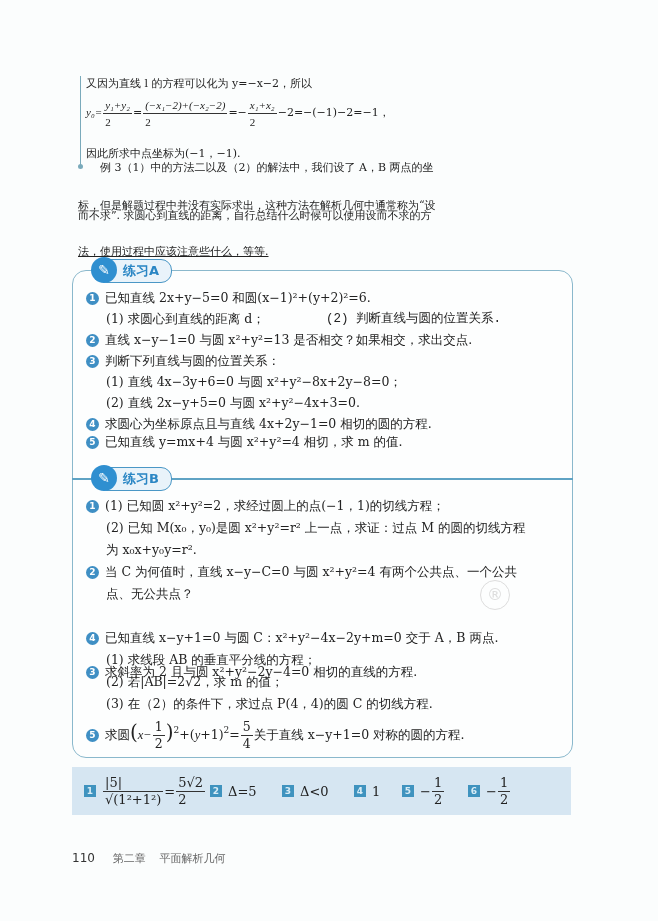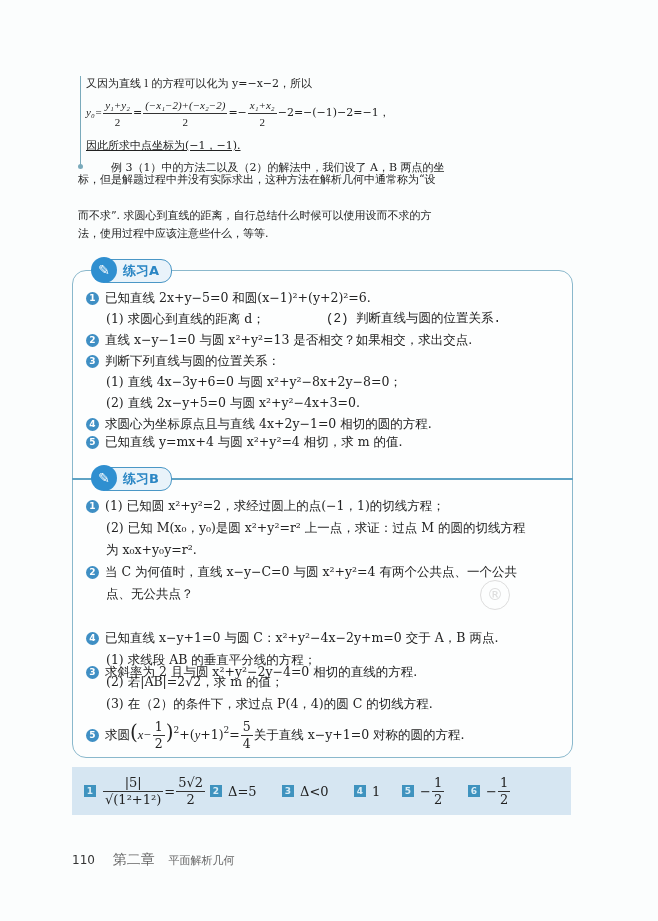--- a/index.html
+++ b/index.html
@@ -5,21 +5,21 @@
   html, body { margin: 0; padding: 0; }
   body {
     width: 658px; height: 921px; background: #fbfdfd; position: relative; overflow: hidden;
     font-family: "DejaVu Serif", "Liberation Serif", serif; color: #222;
   }
   .abs { position: absolute; }
   .txt { font-size: 11px; line-height: 20px; white-space: nowrap; }
   .math { font-family: "Liberation Serif", "DejaVu Serif", serif; font-style: italic; }
   .up { font-style: normal; }
   .sup { font-size: 9px; vertical-align: 6px; font-style: normal; }
-  .frac { display: inline-block; vertical-align: middle; text-align: center; margin: 0 1px; }
+  .frac { display: inline-block; vertical-align: middle; margin: 0 1px; }
   .frac > span { display: block; line-height: 16px; padding: 0 2px; }
   .frac > span.num { border-bottom: 1px solid #333; }
 
   
   .side-line { position: absolute; left: 80px; top: 76px; width: 1px; height: 90px; background: #7aaabb; }
   .side-dot { position: absolute; left: 78px; top: 164px; width: 5px; height: 5px; background: #7aaabb; border-radius: 50%; }
 
   
   .box {
     position: absolute; left: 72px; top: 270px; width: 499px; height: 486px;
@@ -49,46 +49,46 @@
     position: absolute; left: 72px; top: 767px; width: 499px; height: 48px;
     background: #d6e6f2;
   }
   .ans { position: absolute; top: 0; height: 48px; display: flex; align-items: center; font-size: 13px; }
   .ans-tag {
     display: inline-block; width: 12px; height: 12px; background: #3f93bf; color: #d8ecf6;
     font-size: 9px; line-height: 12px; text-align: center; font-family: "DejaVu Sans", sans-serif;
     font-weight: bold; margin-right: 6px;
   }
   .footer { position: absolute; left: 72px; top: 851px; font-family: "DejaVu Sans", sans-serif; font-size: 12px; color: #333; }
-  .footer .chap { color: #666; margin-left: 14px; font-size: 14px; }
+  .footer .chap { color: #666; margin-left: 14px; font-size: 11px; }
   .footer .title { color: #666; margin-left: 10px; font-size: 11px; }
 
   .watermark {
     position: absolute; left: 480px; top: 580px; width: 28px; height: 28px; border: 1.5px solid #ddd;
     border-radius: 50%; color: #ddd; text-align: center; line-height: 28px; font-family: "DejaVu Sans", sans-serif; font-size: 16px;
   }
 </style>
 </head>
 <body>
 
 <div class="side-line"></div>
 <div class="side-dot"></div>
 
 <div class="abs txt" style="left:86px; top:74px;">又因为直线 l 的方程可以化为 y=−x−2，所以</div>
 
 <div class="abs txt" style="left:86px; top:94px; line-height:36px;">
   <span class="math">y₀=</span><span class="frac math"><span class="num">y₁+y₂</span><span class="up">2</span></span><span>=</span><span class="frac math"><span class="num">(−x₁−2)+(−x₂−2)</span><span class="up">2</span></span><span>=−</span><span class="frac math"><span class="num">x₁+x₂</span><span class="up">2</span></span><span>−2=−(−1)−2=−1，</span>
 </div>
 
-<div class="abs txt" style="left:86px; top:136px;text-decoration:underline;">因此所求中点坐标为(−1，−1).</div>
+<div class="abs txt" style="left:86px; top:144px;">因此所求中点坐标为(−1，−1).</div>
 
-<div class="abs txt" style="left:111px; top:158px;">例 3（1）中的方法二以及（2）的解法中，我们设了 A，B 两点的坐</div>
-<div class="abs txt" style="left:78px; top:170px;">标，但是解题过程中并没有实际求出，这种方法在解析几何中通常称为“设</div>
+<div class="abs txt" style="left:100px; top:158px;">例 3（1）中的方法二以及（2）的解法中，我们设了 A，B 两点的坐</div>
+<div class="abs txt" style="left:78px; top:196px;">标，但是解题过程中并没有实际求出，这种方法在解析几何中通常称为“设</div>
 <div class="abs txt" style="left:78px; top:206px;">而不求”. 求圆心到直线的距离，自行总结什么时候可以使用设而不求的方</div>
-<div class="abs txt" style="left:78px; top:224px;">法，使用过程中应该注意些什么，等等.</div>
+<div class="abs txt" style="left:78px; top:242px;text-decoration:underline;">法，使用过程中应该注意些什么，等等.</div>
 
 <div class="box"></div>
 <div class="section-rule" style="left:72px; top:270px; width:28px; background:transparent;"></div>
 
 <div class="badge" style="left:96px; top:259px;">
   <span class="badge-icon">✎</span>
   <span>练习A</span>
 </div>
 
 <div class="item" style="top:288px;"><span class="num-dot">1</span><span>已知直线 2x+y−5=0 和圆(x−1)²+(y+2)²=6.</span></div>

